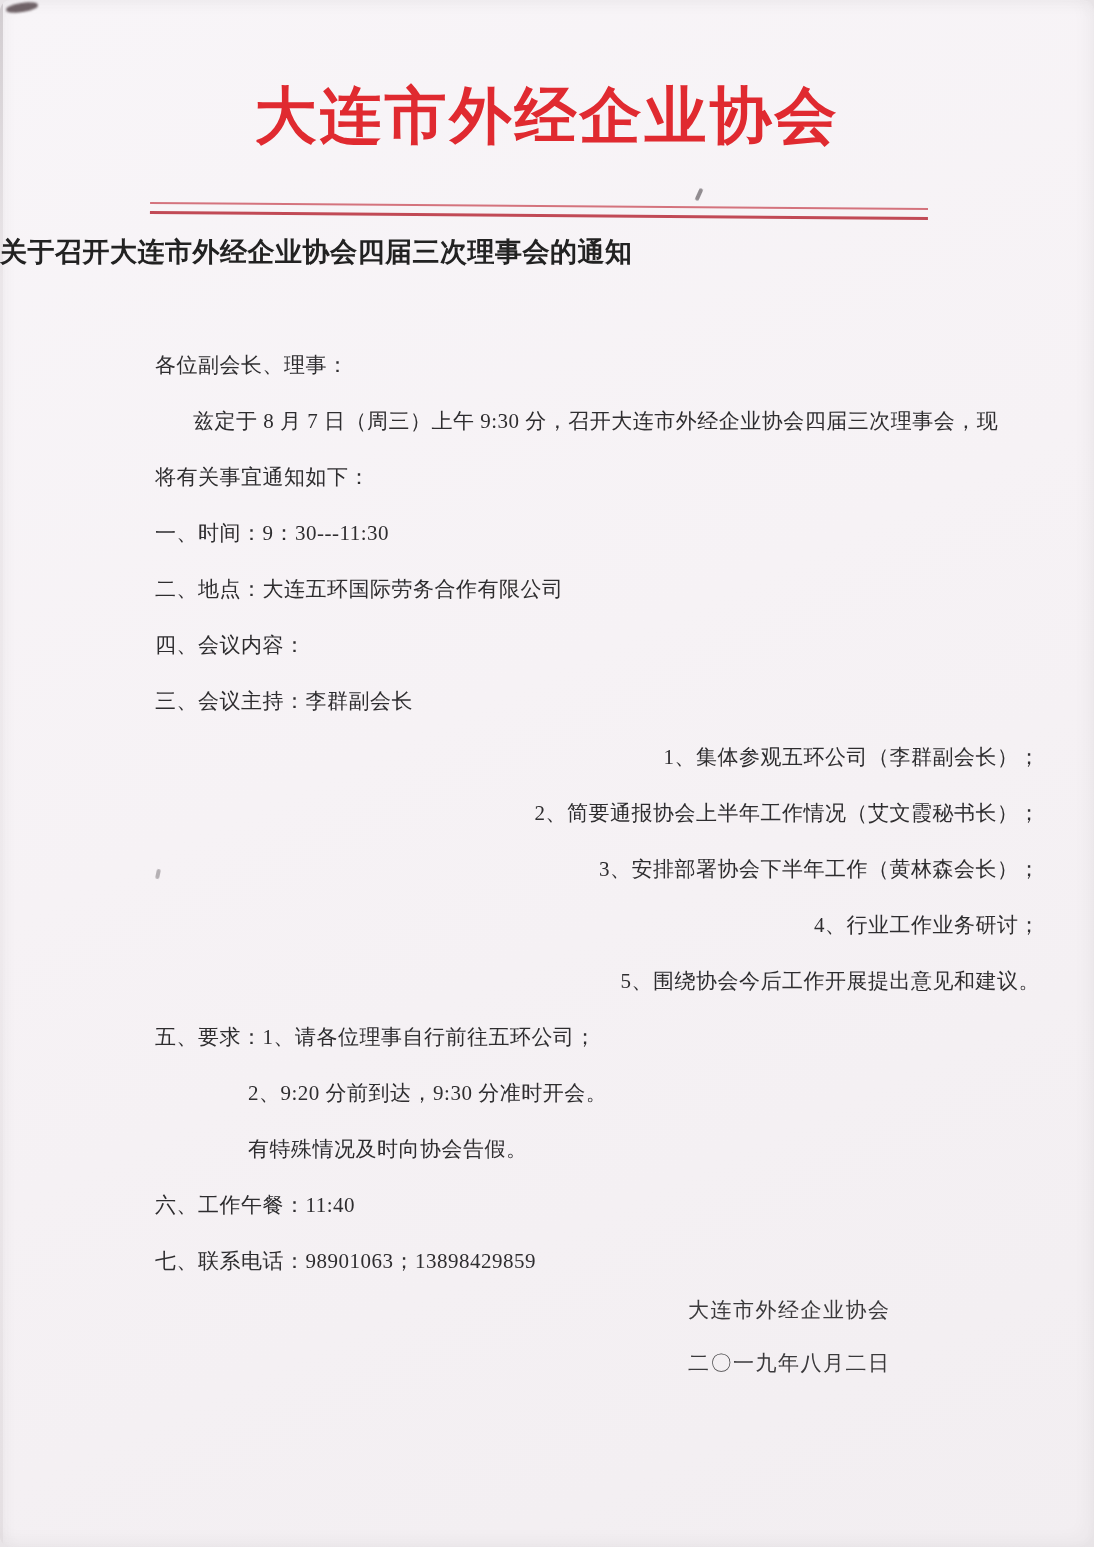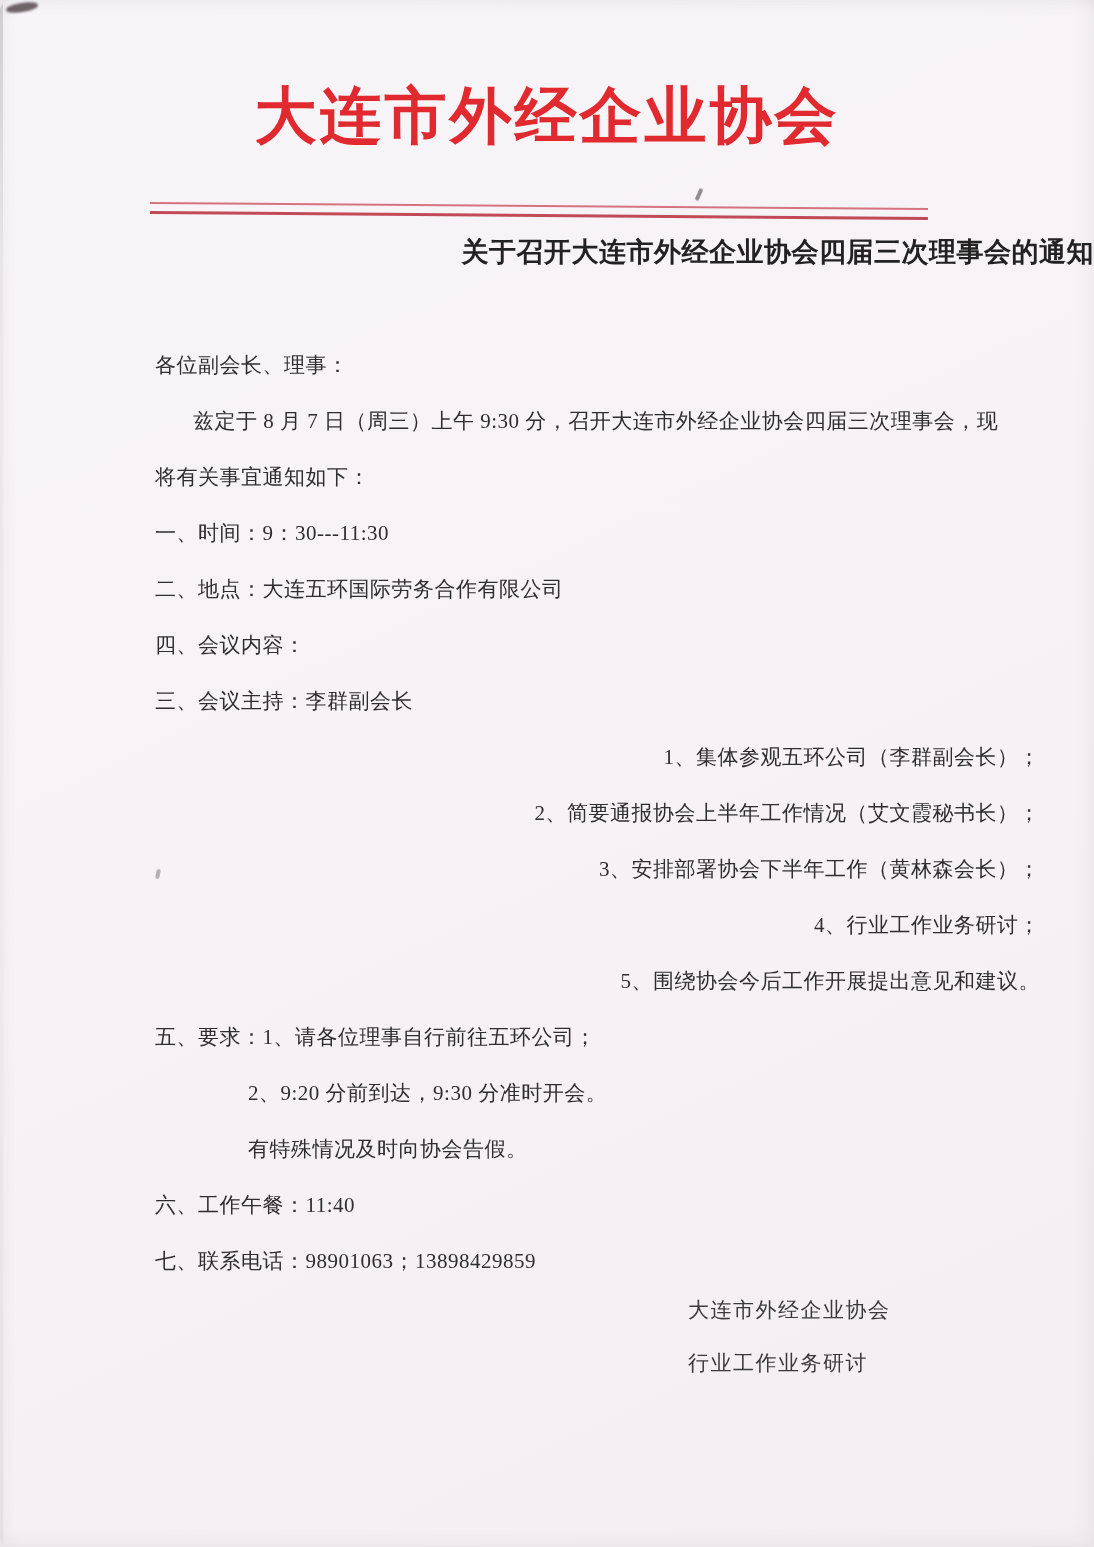--- a/index.html
+++ b/index.html
@@ -24,21 +24,21 @@
   }
   .divider{
     position:absolute;top:202px;left:150px;width:778px;height:7px;
     border-top:2px solid #d4737d;
     border-bottom:3px solid #c14a56;
     transform:rotate(0.45deg);
     transform-origin:left center;
   }
   .doc-title{
     position:absolute;top:234px;left:0;width:100%;
-    text-align:right;
+    text-align:left;
     font-size:27px;font-weight:bold;
     letter-spacing:0.5px;
     color:#222;
     white-space:nowrap;
   }
   .body-block{
     position:absolute;top:337px;left:155px;right:54px;
   }
   .line{
     height:56px;line-height:56px;
@@ -111,16 +111,16 @@
     <div class="line ind-b">5、围绕协会今后工作开展提出意见和建议。</div>
     <div class="line">五、要求：1、请各位理事自行前往五环公司；</div>
     <div class="line ind-c">2、9:20 分前到达，9:30 分准时开会。</div>
     <div class="line ind-c">有特殊情况及时向协会告假。</div>
     <div class="line">六、工作午餐：11:40</div>
     <div class="line">七、联系电话：98901063；13898429859</div>
   </div>
 
   <div class="signature">
     <div class="sig-line">大连市外经企业协会</div>
-    <div class="sig-line">行业工作业务研讨</div>
+    <div class="sig-line">二〇一九年八月二日</div>
   </div>
 
 </div>
 
 </body></html>

